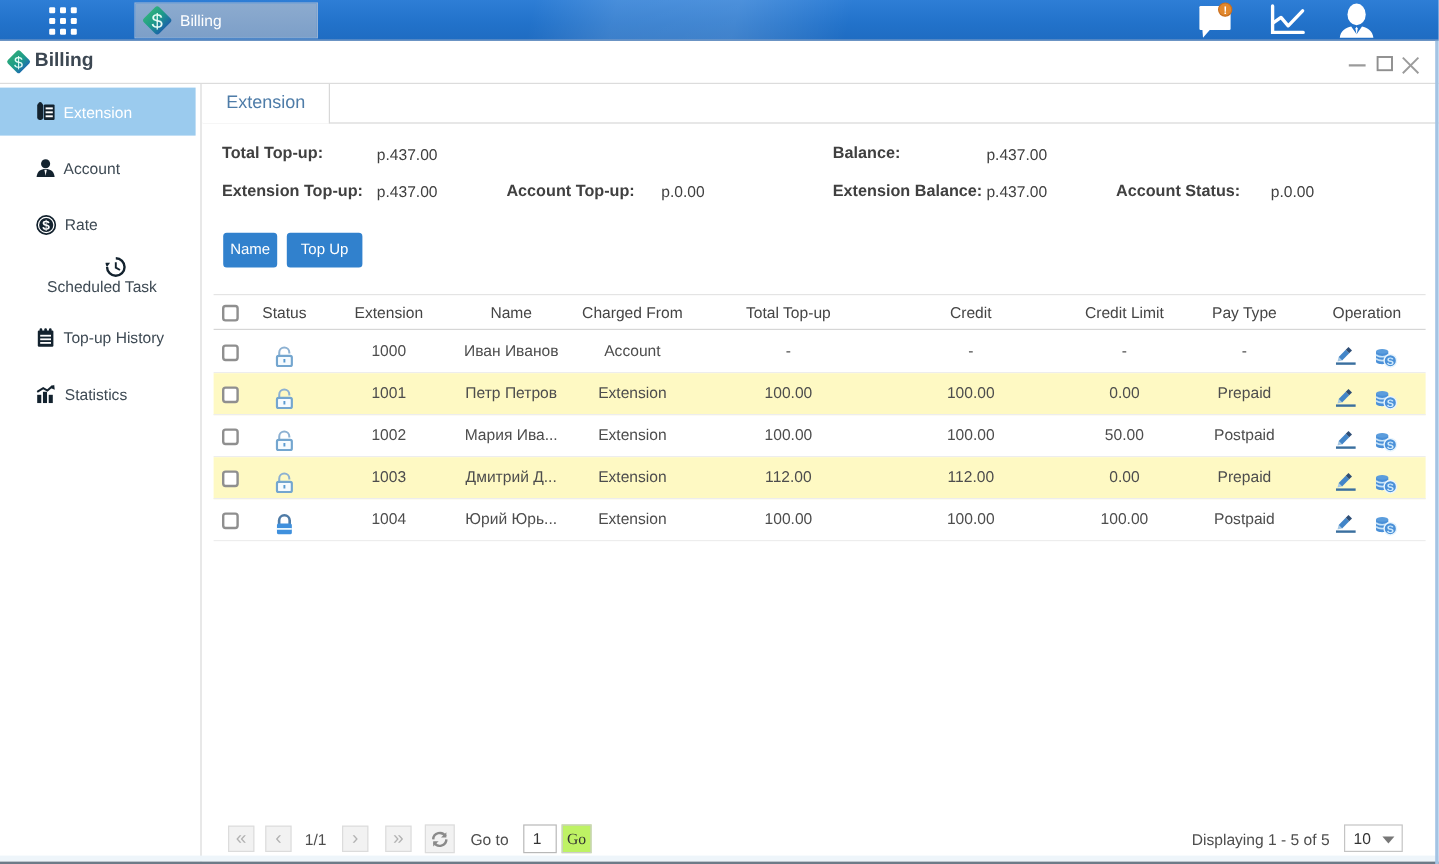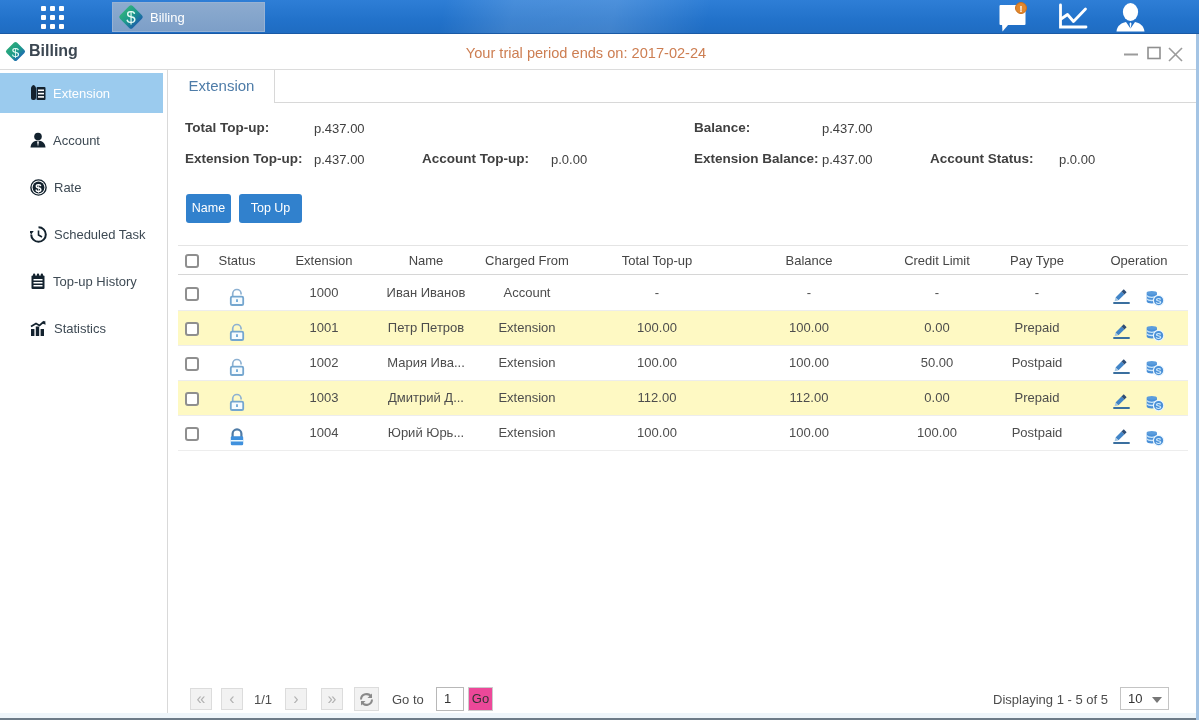--- a/index.html
+++ b/index.html
@@ -61,22 +61,22 @@
 .cb { position:absolute; left:7px; top:11px; width:14px; height:14px; border:2px solid #8f8f8f; border-radius:3px; background:#fff; }
 .cbh { position:absolute; left:7px; top:8px; width:14px; height:14px; border:2px solid #8f8f8f; border-radius:3px; background:#fff; }
 .opick { position:absolute; top:6px; }
 
 
 .pbtn { position:absolute; top:618px; width:22px; height:22px; background:#f2f2f2; border:1px solid #dcdcdc;
   text-align:center; color:#b2b2b2; font-size:16px; line-height:19px; font-family:"Liberation Sans",sans-serif; }
 .ptxt { position:absolute; font-size:13px; color:#4d4d4d; }
 #goinput { position:absolute; left:267px; top:617px; width:28px; height:24px; border:1px solid #b8b8b8; background:#fff;
   font-size:13px; color:#333; text-align:left; padding-left:7px; line-height:22px; }
-#gobtn { position:absolute; left:299px; top:617px; width:25px; height:24px; background:#ec4899; border:1px solid #ccc;
-  text-align:center; font-size:13px; color:#333; line-height:22px; }
+#gobtn { position:absolute; left:299px; top:617px; width:25px; height:24px; background:#bef264; border:1px solid #ccc;
+  text-align:center; font-size:13px; color:#333; line-height:22px;font-family:Liberation Serif, serif; }
 #pagesel { position:absolute; left:951px; top:617px; width:49px; height:23px; border:1px solid #c4c4c4; background:#fff; }
 #pagesel .n { position:absolute; left:7px; top:3px; font-size:13px; color:#333; }
 #pagesel .arr { position:absolute; right:6px; top:9px; width:0; height:0; border-left:5px solid transparent; border-right:5px solid transparent; border-top:6px solid #777; }
 
 
 #bot1 { position:absolute; left:0; top:713px; width:1199px; height:5px; background:#eef5fa; }
 #bot2 { position:absolute; left:0; top:718px; width:1199px; height:2px; background:#6d7b88; }
 #rborder { position:absolute; left:1196px; top:34px; width:3px; height:686px; background:#a4c4e4; }
 </style>
 </head>
@@ -136,21 +136,20 @@
           <linearGradient id="dg2" x1="0" y1="0" x2="1" y2="0">
         <stop offset="0" stop-color="#2aa87c"></stop>
             <stop offset="0.55" stop-color="#1d9b8a"></stop>
             <stop offset="1" stop-color="#1e6fae"></stop>
       </linearGradient>
         </defs>
       <rect x="3.2" y="3.2" width="14.6" height="14.6" rx="2" transform="rotate(45 10.5 10.5)" fill="url(#dg2)"></rect>
       <text x="10.5" y="15.5" font-size="13.5" fill="#e8fdf6" text-anchor="middle" font-family="Liberation Sans">$</text>
     </svg>
     <div class="title">Billing</div>
-    <div class="trial">Your trial period ends on: 2017-02-24</div>
 
     <svg class="abs" style="left:1122px; top:12px;" width="64" height="18" viewBox="0 0 64 18">
       <line x1="2" y1="8.5" x2="16" y2="8.5" stroke="#9b9b9b" stroke-width="2"></line>
       <rect x="26" y="1.5" width="12" height="11" fill="none" stroke="#8f8f8f" stroke-width="1.6"></rect>
       <line x1="47" y1="2" x2="60" y2="15" stroke="#9b9b9b" stroke-width="1.6"></line>
       <line x1="60" y1="2" x2="47" y2="15" stroke="#9b9b9b" stroke-width="1.6"></line>
     </svg>
   </div>
 
   <div id="sidebar">
@@ -174,21 +173,21 @@
       <span>Account</span>
     </div>
     <div class="mitem" style="top:97px;">
       <svg width="17" height="17" viewBox="0 0 17 17">
         <circle cx="8.5" cy="8.5" r="7.6" fill="none" stroke="#13222e" stroke-width="1.4"></circle>
         <circle cx="8.5" cy="8.5" r="5.9" fill="#13222e"></circle>
         <text x="8.5" y="12.8" font-size="11.5" font-weight="bold" fill="#fff" text-anchor="middle" font-family="Liberation Sans">$</text>
       </svg>
       <span>Rate</span>
     </div>
-    <div class="mitem" style="top:144px;">
+    <div class="mitem" style="top:144px;flex-direction:column;">
       <svg width="17" height="17" viewBox="0 0 17 17">
         <path d="M8.5 1.2 A7.3 7.3 0 1 1 1.2 8.5" fill="none" stroke="#13222e" stroke-width="2"></path>
         <path d="M1.2 8.5 L0 4.5 L4.5 5.6 Z" fill="#13222e" transform="rotate(-14 1.2 8.5)"></path>
         <path d="M8.5 4.5 V9 L12 11" fill="none" stroke="#13222e" stroke-width="1.6"></path>
       </svg>
       <span>Scheduled Task</span>
     </div>
     <div class="mitem" style="top:191px;">
       <svg width="16" height="17" viewBox="0 0 16 17">
         <rect x="1.5" y="2.5" width="13" height="13.5" rx="1" fill="#13222e"></rect>
@@ -236,21 +235,21 @@
     <div class="btn" style="left:70px; top:124px; width:63px;">Top Up</div>
 
     <div id="tbl">
       <div id="thead">
         <div class="cbh"></div>
         <div class="hcell c-st">Status</div>
         <div class="hcell c-ext">Extension</div>
         <div class="hcell c-name">Name</div>
         <div class="hcell c-chg">Charged From</div>
         <div class="hcell c-top">Total Top-up</div>
-        <div class="hcell c-bal">Balance</div>
+        <div class="hcell c-bal">Credit</div>
         <div class="hcell c-cr">Credit Limit</div>
         <div class="hcell c-pt">Pay Type</div>
         <div class="hcell c-op">Operation</div>
       </div>
     <div class="trow" style="top:31px">
     <div class="cb"></div>
     <div class="tcell c-st"><span style="display:inline-block;vertical-align:top;margin-top:9px;"><svg width="16" height="18" viewBox="0 0 16 18">
   <path d="M3.7 9 V5.7 A4.2 4.2 0 0 1 12.1 5.7 V6.6" fill="none" stroke="#8db1d2" stroke-width="1.7"></path>
   <rect x="1.8" y="8.6" width="12.4" height="8.4" rx="1.3" fill="#f6fbfe" stroke="#74a6cf" stroke-width="1.8"></rect>
   <line x1="8" y1="11.2" x2="8" y2="14" stroke="#5b9bd0" stroke-width="1.6"></line>

